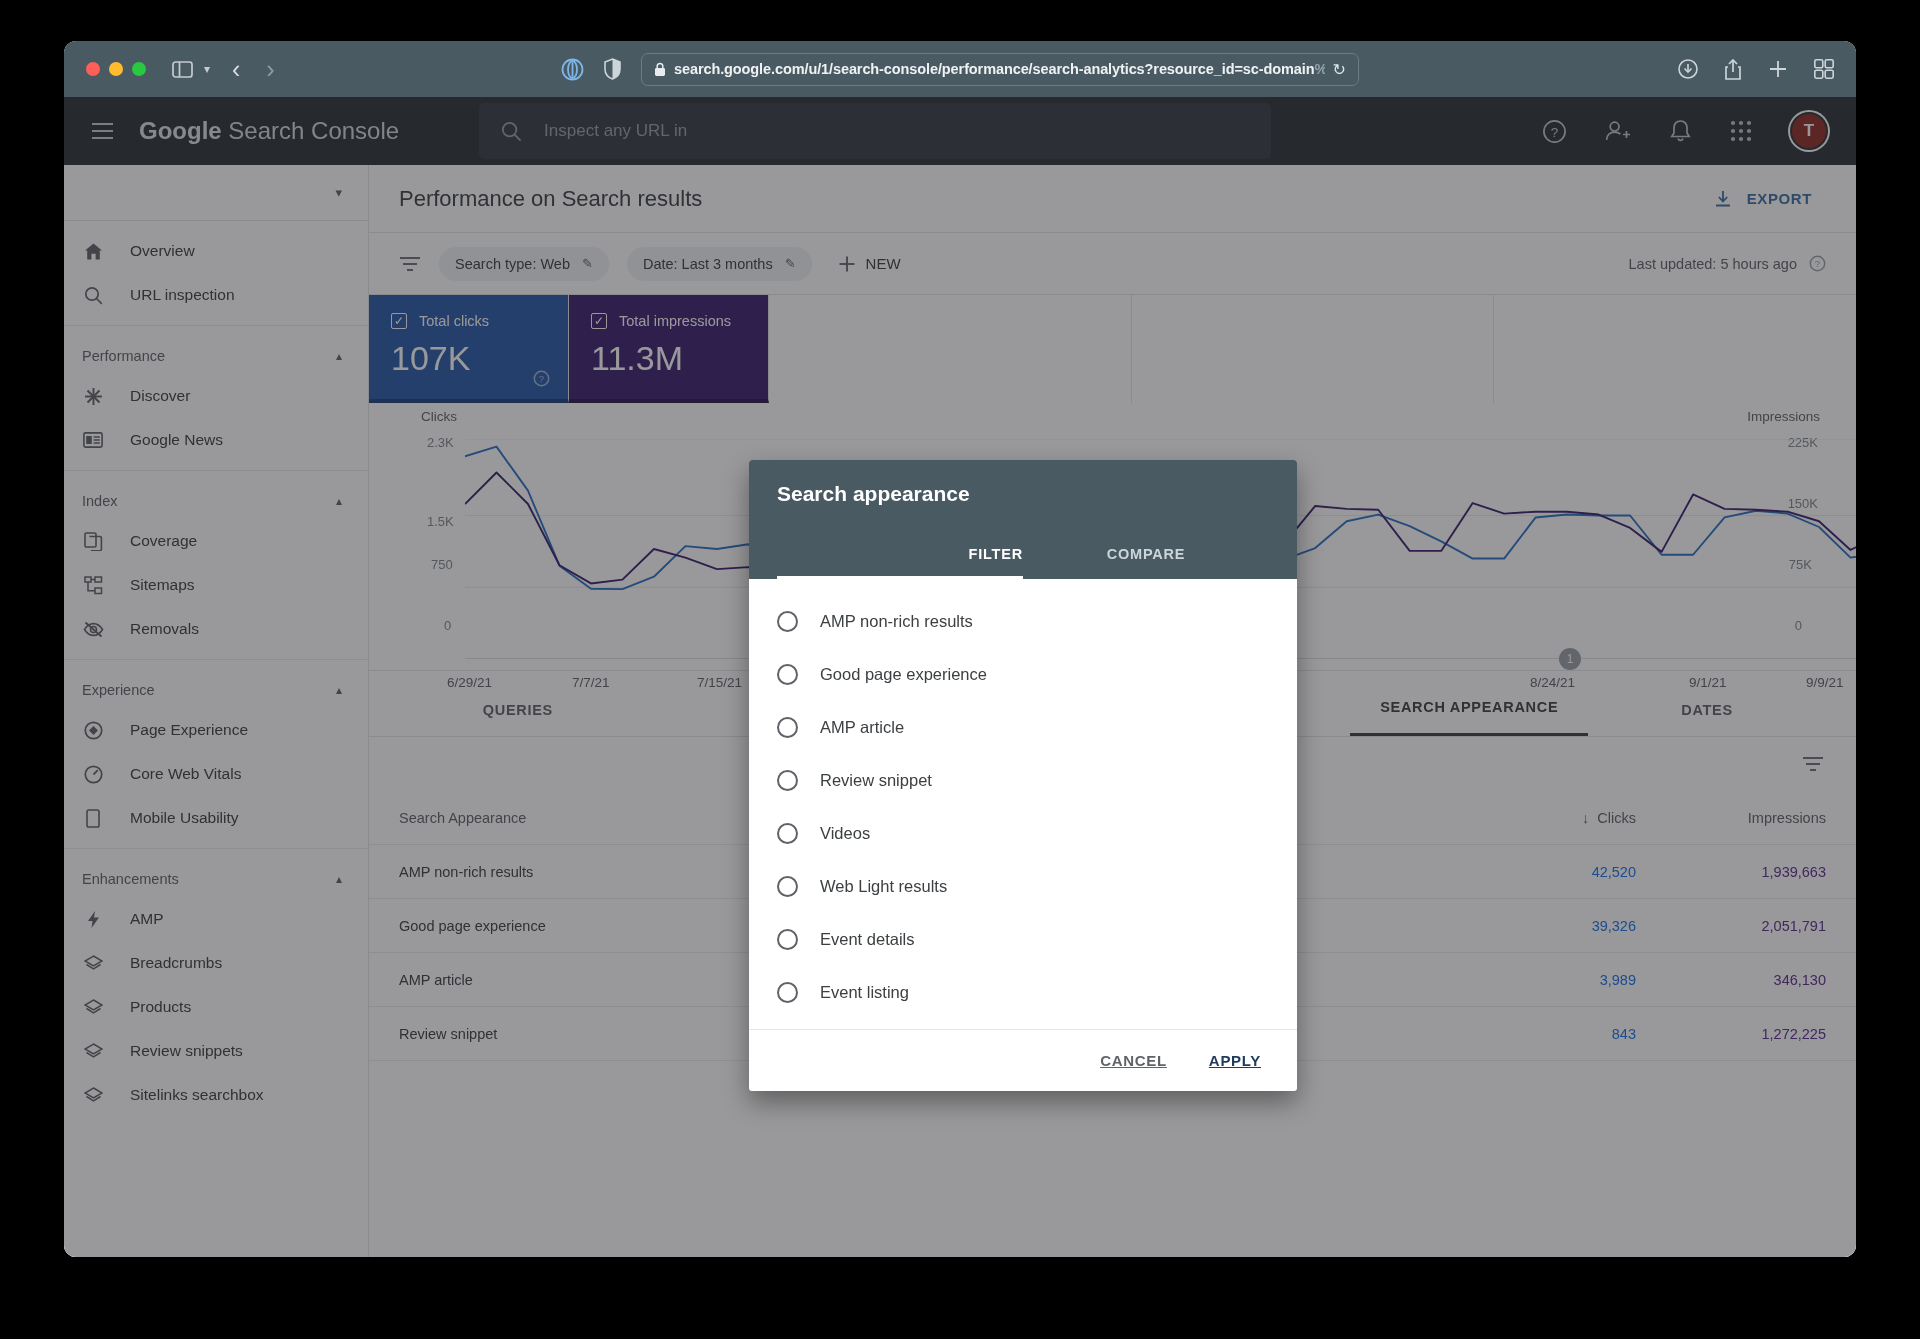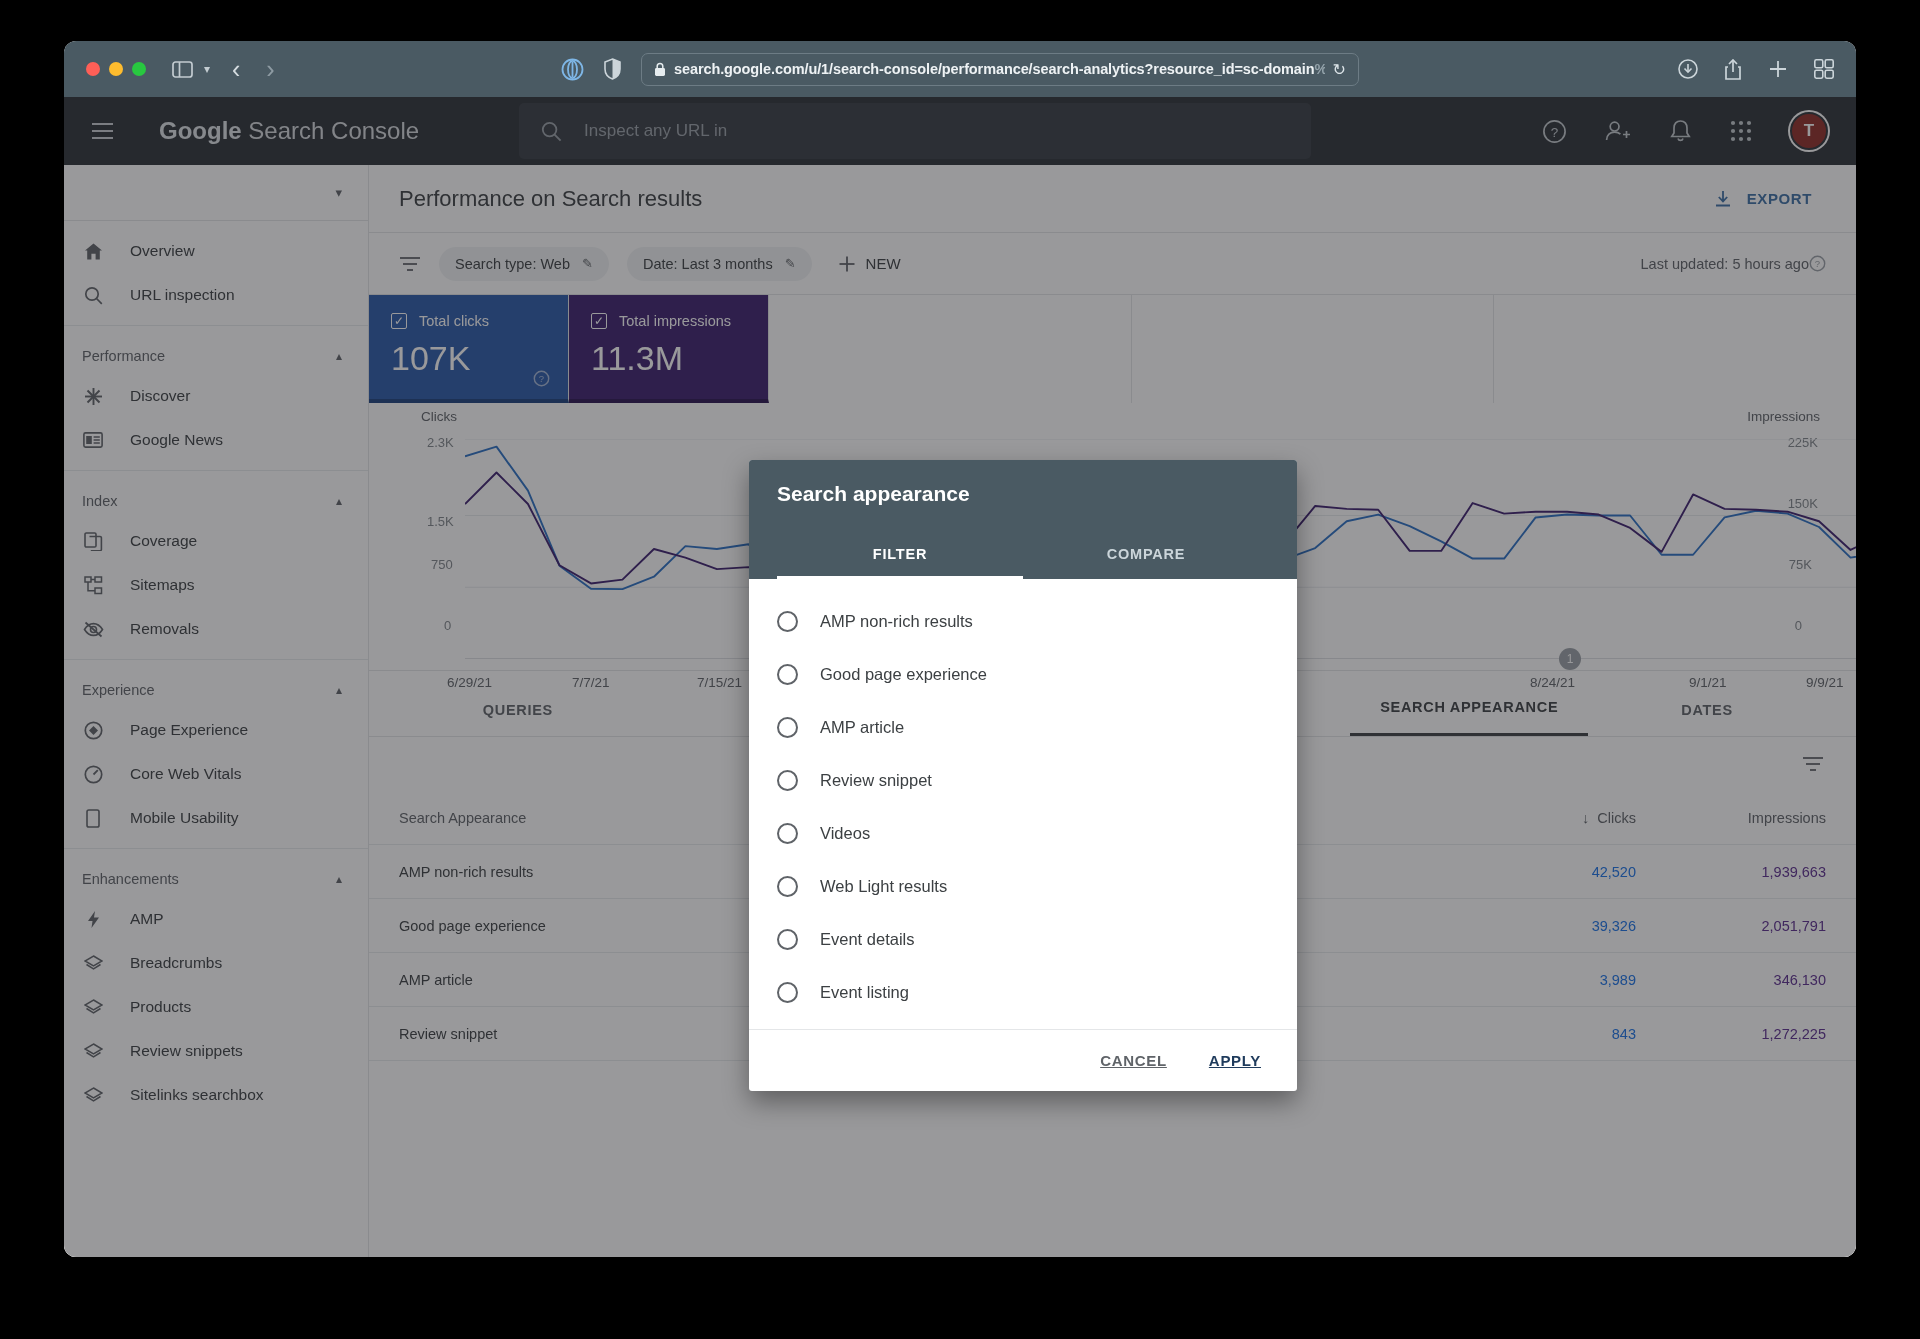--- a/index.html
+++ b/index.html
@@ -75,21 +75,20 @@
     display: flex; align-items: center; gap: 26px;
     color: #ccd5da;
   }
   
   .app { height: 1160px; background: #fff; position: relative; }
   .gsc-header {
     height: 68px;
     background: #2b3036;
     display: flex; align-items: center;
     padding: 0 28px;
-    gap: 20px;
   }
   .hamburger { display:flex; flex-direction:column; gap:5px; cursor:pointer; }
   .hamburger span { display:block; width:21px; height:2px; background:#c7ccd1; }
   .brand {
     margin-left: 26px;
     font-size: 24px;
     color: #d5d9dd;
     white-space: nowrap;
   }
   .brand b { font-weight: 700; color: #dde1e5; }
@@ -171,21 +170,21 @@
     background:#f1f3f4; border-radius: 18px;
     height: 34px; padding: 0 16px;
     font-size: 14.5px; color:#3c4043;
   }
   .chip .pen { color: #5f6368; font-size: 13px; }
   .new-btn {
     display:flex; align-items:center; gap:10px;
     margin-left: 8px; color:#3c4043; font-size:15px; cursor:pointer;
   }
   .last-upd {
-    margin-left:auto; display:flex; align-items:center; 
+    margin-left:auto; display:flex; align-items:center; gap:12px;
     color:#5f6368; font-size:14.5px;
   }
   
   .cards { display:flex; height: 108px; }
   .card {
     flex: 1; padding: 18px 22px 0 22px;
     position: relative; border-right: 1px solid #e4e6e8;
     cursor: pointer;
   }
   .card.c1 { background:#2a5aa8; color:#fff; flex: 0 0 200px; border-bottom:4px solid #1b3f7d;}
@@ -257,21 +256,21 @@
     background: #4a5a63; color:#fff;
     padding: 22px 28px 0 28px;
   }
   .modal-title { font-size: 21px; font-weight: 600; }
   .modal-tabs { display:flex; margin-top: 26px; }
   .mtab {
     flex:1; text-align:center; padding: 14px 0 14px 0;
     font-size:14.5px; letter-spacing:.8px; font-weight:600;
     color: #cbd5da; cursor:pointer;
   }
-  .mtab.active { color:#fff; border-bottom: 3px solid #fff; }
+  .mtab.active { color:#fff; border-bottom: 3px solid #fff; text-align: right; }
   .modal-body { padding: 16px 0 10px 0; }
   .opt {
     display:flex; align-items:center; gap:22px;
     height: 53px; padding: 0 28px;
     font-size: 16.5px; color:#3c4043; cursor:pointer;
   }
   .radio {
     width: 21px; height: 21px; border-radius:50%;
     border: 2px solid #5f6368; flex: 0 0 21px;
   }

